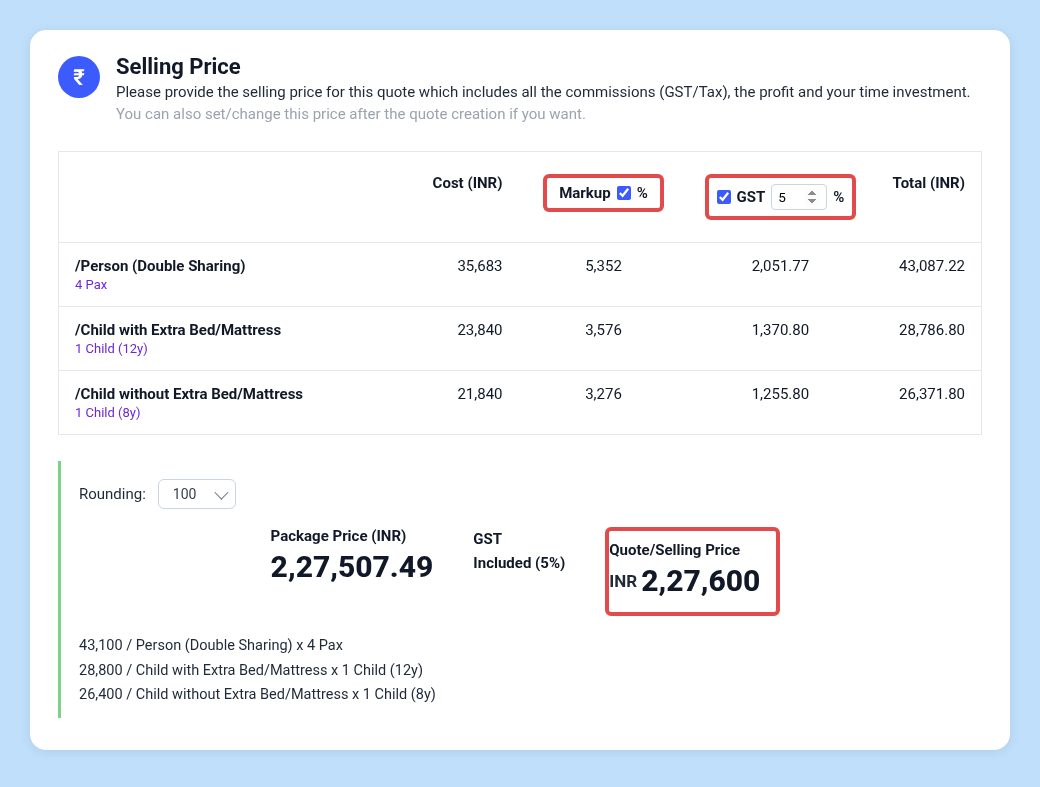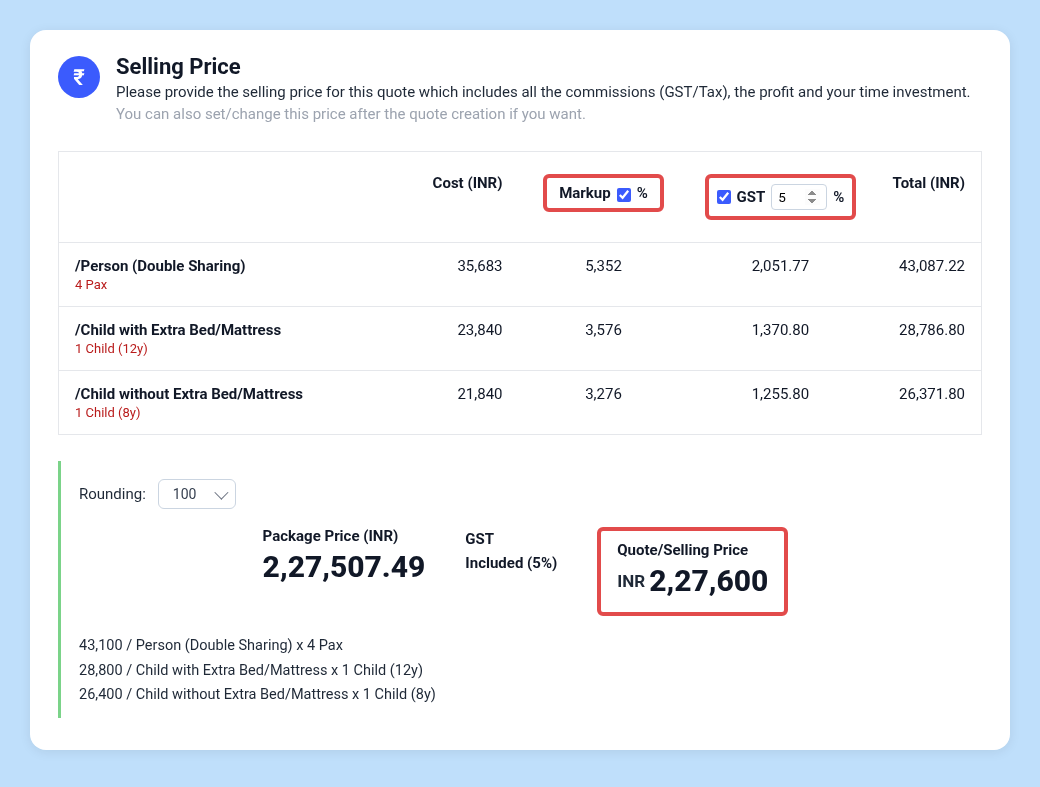--- a/index.html
+++ b/index.html
@@ -73,21 +73,21 @@
     padding-bottom: 22px;
   }
   table.pricing thead th:first-child { text-align: left; }
 
   .hdr-markup-wrap, .hdr-gst-wrap {
     display: inline-flex;
     align-items: center;
     gap: 6px;
     justify-content: flex-end;
   }
-  .hdr-markup-wrap { padding: 6px 12px; align-items: flex-end; }
+  .hdr-markup-wrap { padding: 6px 12px; }
   .hdr-gst-wrap { padding: 6px 8px 6px 8px; }
   .redbox {
     border: 4px solid #e24b4b;
     border-radius: 6px;
   }
   input[type=checkbox] {
     width: 14px; height: 14px;
     accent-color: #3b5bfd;
   }
   .num-input {
@@ -103,21 +103,21 @@
   .num-input::-webkit-inner-spin-button { opacity: 1; }
   .pct-sign { font-weight: 600; font-size: 15px; }
 
   table.pricing tbody td {
     text-align: right;
     font-size: 15px;
     color: #111827;
   }
   table.pricing tbody td:first-child { text-align: left; }
   .row-name { font-weight: 700; }
-  .row-sub { font-weight: 400; font-size: 13px; color: #b91c1c; margin-top: 2px; }
+  .row-sub { font-weight: 400; font-size: 13px; color: #6d28d9; margin-top: 2px; }
 
   .total-row td { font-weight: 700; border-bottom: none; }
   .markup-total-cell {
     font-weight: 400 !important;
     line-height: 1.5;
   }
   .markup-total-cell .markline {
     display: inline-flex;
     align-items: center;
     gap: 6px;
@@ -177,21 +177,21 @@
     color: #111827;
   }
   .summary-main .gst-col {
     font-size: 15px;
     font-weight: 700;
     color: #111827;
     line-height: 1.6;
     padding-top: 0;
   }
   .quote-box {
-    padding: 10px 16px 14px 16px;
+    padding: 10px 16px 14px 0;
   }
   .quote-box .big { display: inline-block; }
   .quote-box .cur {
     font-size: 17px;
     font-weight: 700;
     margin-right: 4px;
     vertical-align: 4px;
   }
 
   .breakdown {

